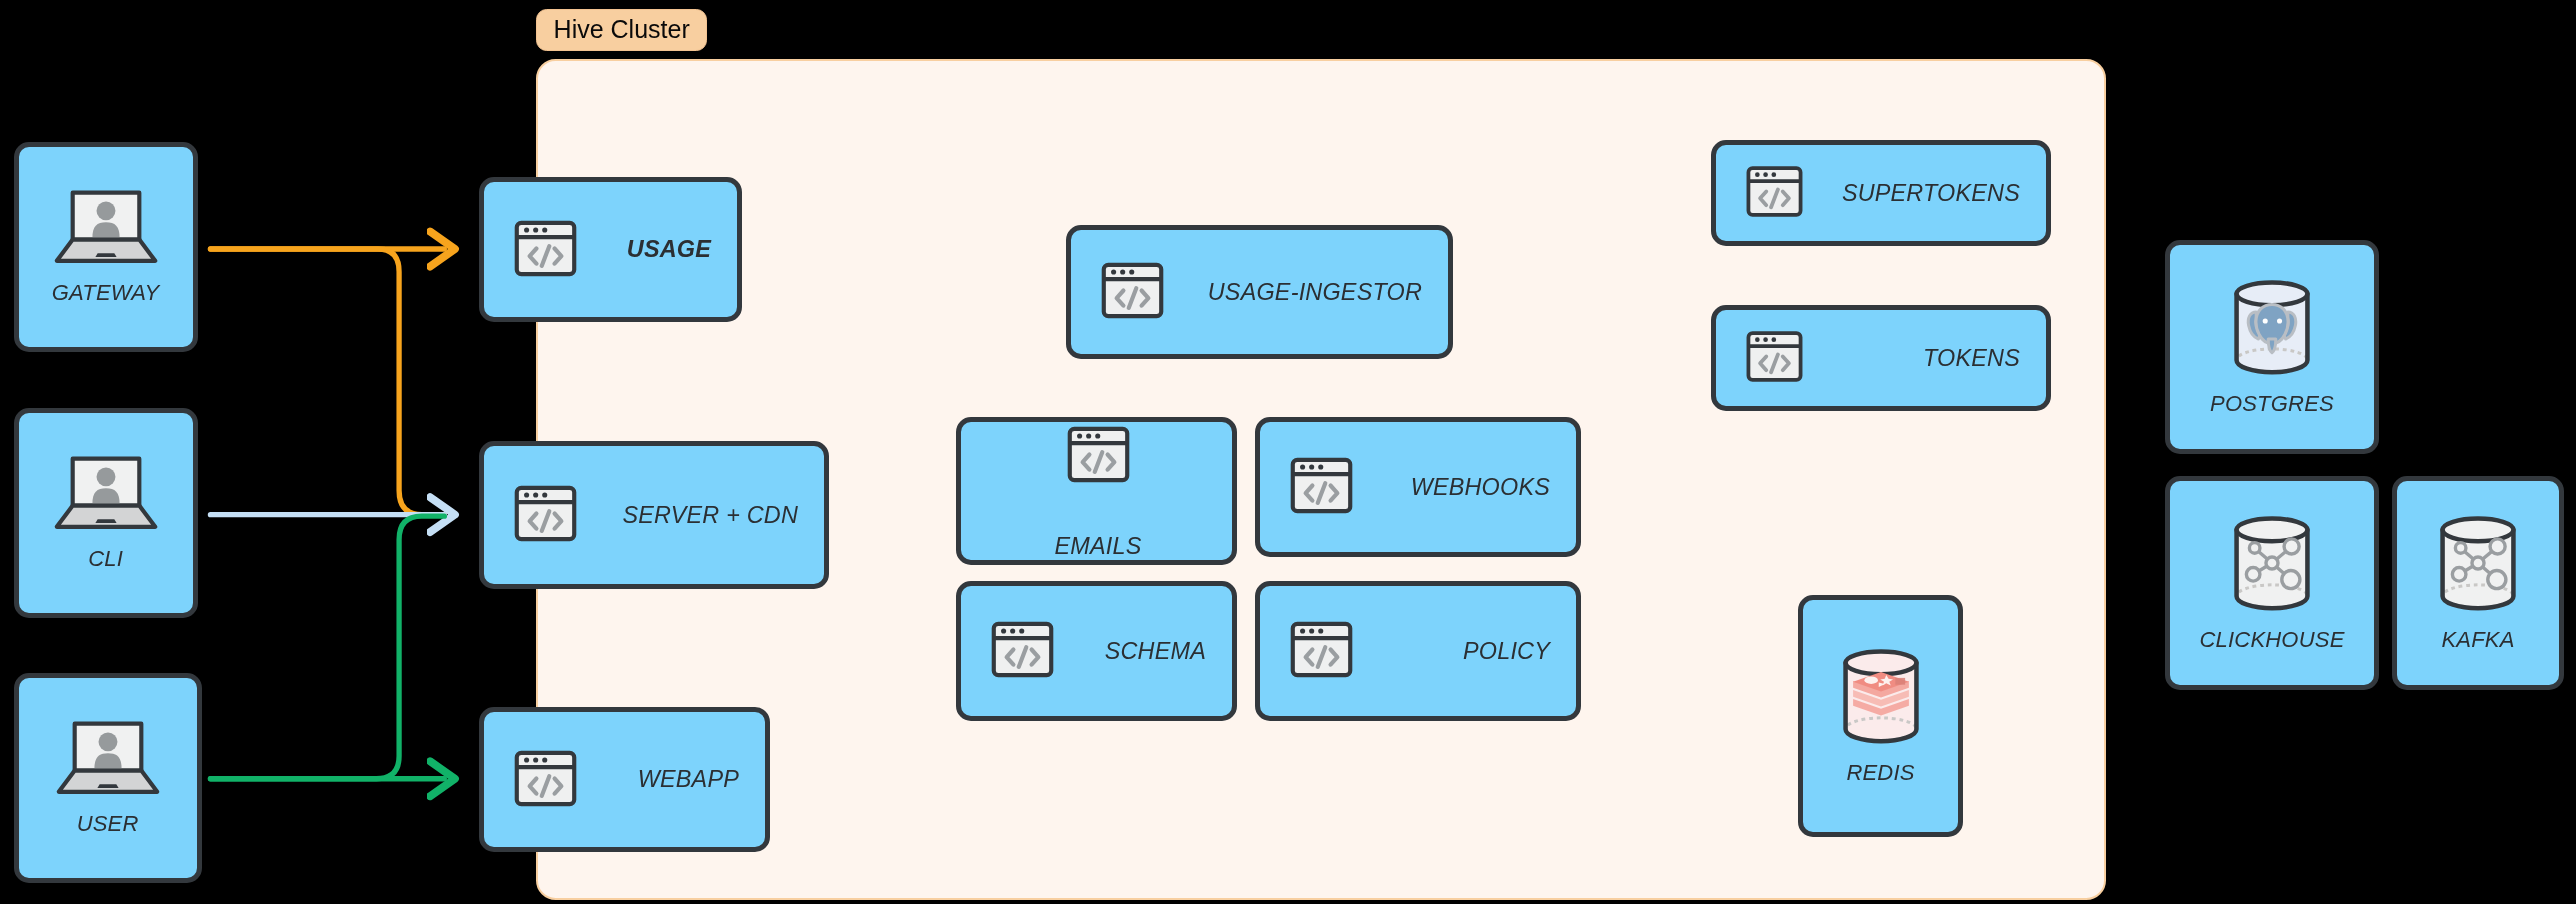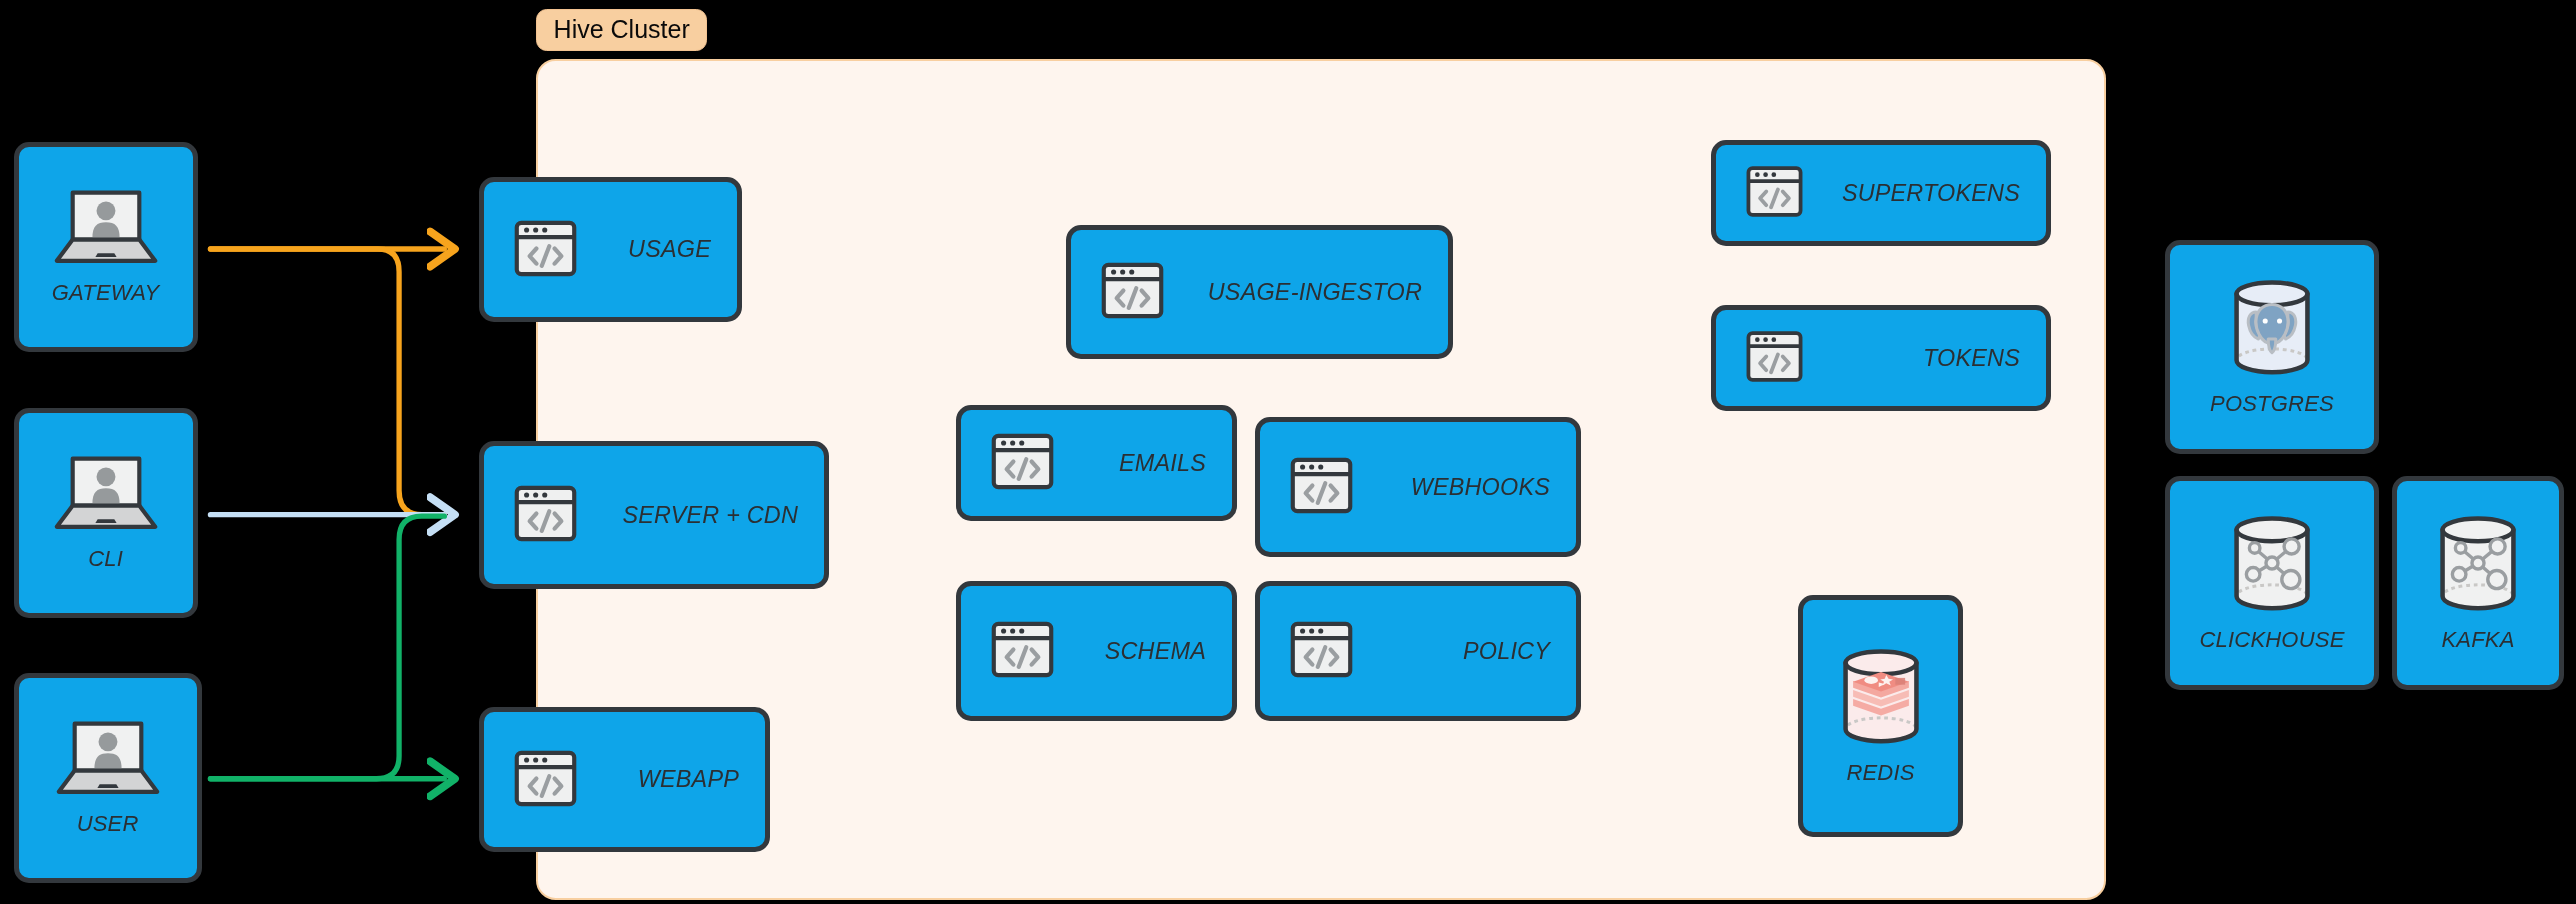--- a/index.html
+++ b/index.html
@@ -55,21 +55,21 @@
     line-height: 1;
     color: #0a0a0a;
     font-family: "Liberation Sans", sans-serif;
     z-index: 5;
     white-space: nowrap;
   }
 
   
   .node {
     position: absolute;
-    background: #0ea5e9;
+    background: #7dd3fc;
     border: 5.3px solid #33383D;
     border-radius: 15px;
     display: flex;
     align-items: center;
     z-index: 4;
   }
 
   
   .node.horiz {
     flex-direction: row;
@@ -166,21 +166,21 @@
         <circle cx="70" cy="30" r="12.5" fill="#969A9C"></circle>
         <path d="M52,66 C52,50 58,45 70,45 C82,45 88,50 88,66 Z" fill="#969A9C"></path>
         <line x1="26" y1="68" x2="114" y2="68" stroke="#6b6f72" stroke-width="3" stroke-dasharray="4 4"></line>
         <path d="M26,68 L114,68 L135,96 L5,96 Z" fill="#D3D4D5" stroke="#33383D" stroke-width="5.5" stroke-linejoin="round"></path>
         <path d="M59,86 L81,86 L84,91 L56,91 Z" fill="#33383D"></path>
       </svg>
     </span>
     <span class="node-label">USER</span>
   </div>
 
-  <div class="node horiz" style="left:479px; top:177px; width:263px; height:145px;">
+  <div class="node horiz" style="left:479px; top:177px; width:263px; height:145px;font-weight:bold;">
     <span class="node-icon">
       <svg width="65" height="65" viewBox="0 0 86 86" xmlns="http://www.w3.org/2000/svg">
         <rect x="5" y="9" width="76" height="68" rx="6" fill="#EFF0F0" stroke="#33383D" stroke-width="5.5"></rect>
         <path d="M5,28 L81,28" stroke="#33383D" stroke-width="5.5"></path>
         <circle cx="18" cy="18.5" r="3.4" fill="#33383D"></circle>
         <circle cx="30" cy="18.5" r="3.4" fill="#33383D"></circle>
         <circle cx="42" cy="18.5" r="3.4" fill="#33383D"></circle>
         <path d="M31,43 L22,53 L31,63" fill="none" stroke="#9A9EA1" stroke-width="5.5" stroke-linecap="round" stroke-linejoin="round"></path>
         <path d="M55,43 L64,53 L55,63" fill="none" stroke="#9A9EA1" stroke-width="5.5" stroke-linecap="round" stroke-linejoin="round"></path>
         <path d="M48,40 L38,66" fill="none" stroke="#9A9EA1" stroke-width="5.5" stroke-linecap="round"></path>
@@ -230,21 +230,21 @@
         <circle cx="30" cy="18.5" r="3.4" fill="#33383D"></circle>
         <circle cx="42" cy="18.5" r="3.4" fill="#33383D"></circle>
         <path d="M31,43 L22,53 L31,63" fill="none" stroke="#9A9EA1" stroke-width="5.5" stroke-linecap="round" stroke-linejoin="round"></path>
         <path d="M55,43 L64,53 L55,63" fill="none" stroke="#9A9EA1" stroke-width="5.5" stroke-linecap="round" stroke-linejoin="round"></path>
         <path d="M48,40 L38,66" fill="none" stroke="#9A9EA1" stroke-width="5.5" stroke-linecap="round"></path>
       </svg>
     </span>
     <span class="node-label">USAGE-INGESTOR</span>
   </div>
 
-  <div class="node horiz" style="left:956px; top:405px; width:281px; height:116px;">
+  <div class="node horiz" style="left:956px; top:417px; width:281px; height:148px;flex-direction:column;">
     <span class="node-icon">
       <svg width="65" height="65" viewBox="0 0 86 86" xmlns="http://www.w3.org/2000/svg">
         <rect x="5" y="9" width="76" height="68" rx="6" fill="#EFF0F0" stroke="#33383D" stroke-width="5.5"></rect>
         <path d="M5,28 L81,28" stroke="#33383D" stroke-width="5.5"></path>
         <circle cx="18" cy="18.5" r="3.4" fill="#33383D"></circle>
         <circle cx="30" cy="18.5" r="3.4" fill="#33383D"></circle>
         <circle cx="42" cy="18.5" r="3.4" fill="#33383D"></circle>
         <path d="M31,43 L22,53 L31,63" fill="none" stroke="#9A9EA1" stroke-width="5.5" stroke-linecap="round" stroke-linejoin="round"></path>
         <path d="M55,43 L64,53 L55,63" fill="none" stroke="#9A9EA1" stroke-width="5.5" stroke-linecap="round" stroke-linejoin="round"></path>
         <path d="M48,40 L38,66" fill="none" stroke="#9A9EA1" stroke-width="5.5" stroke-linecap="round"></path>

